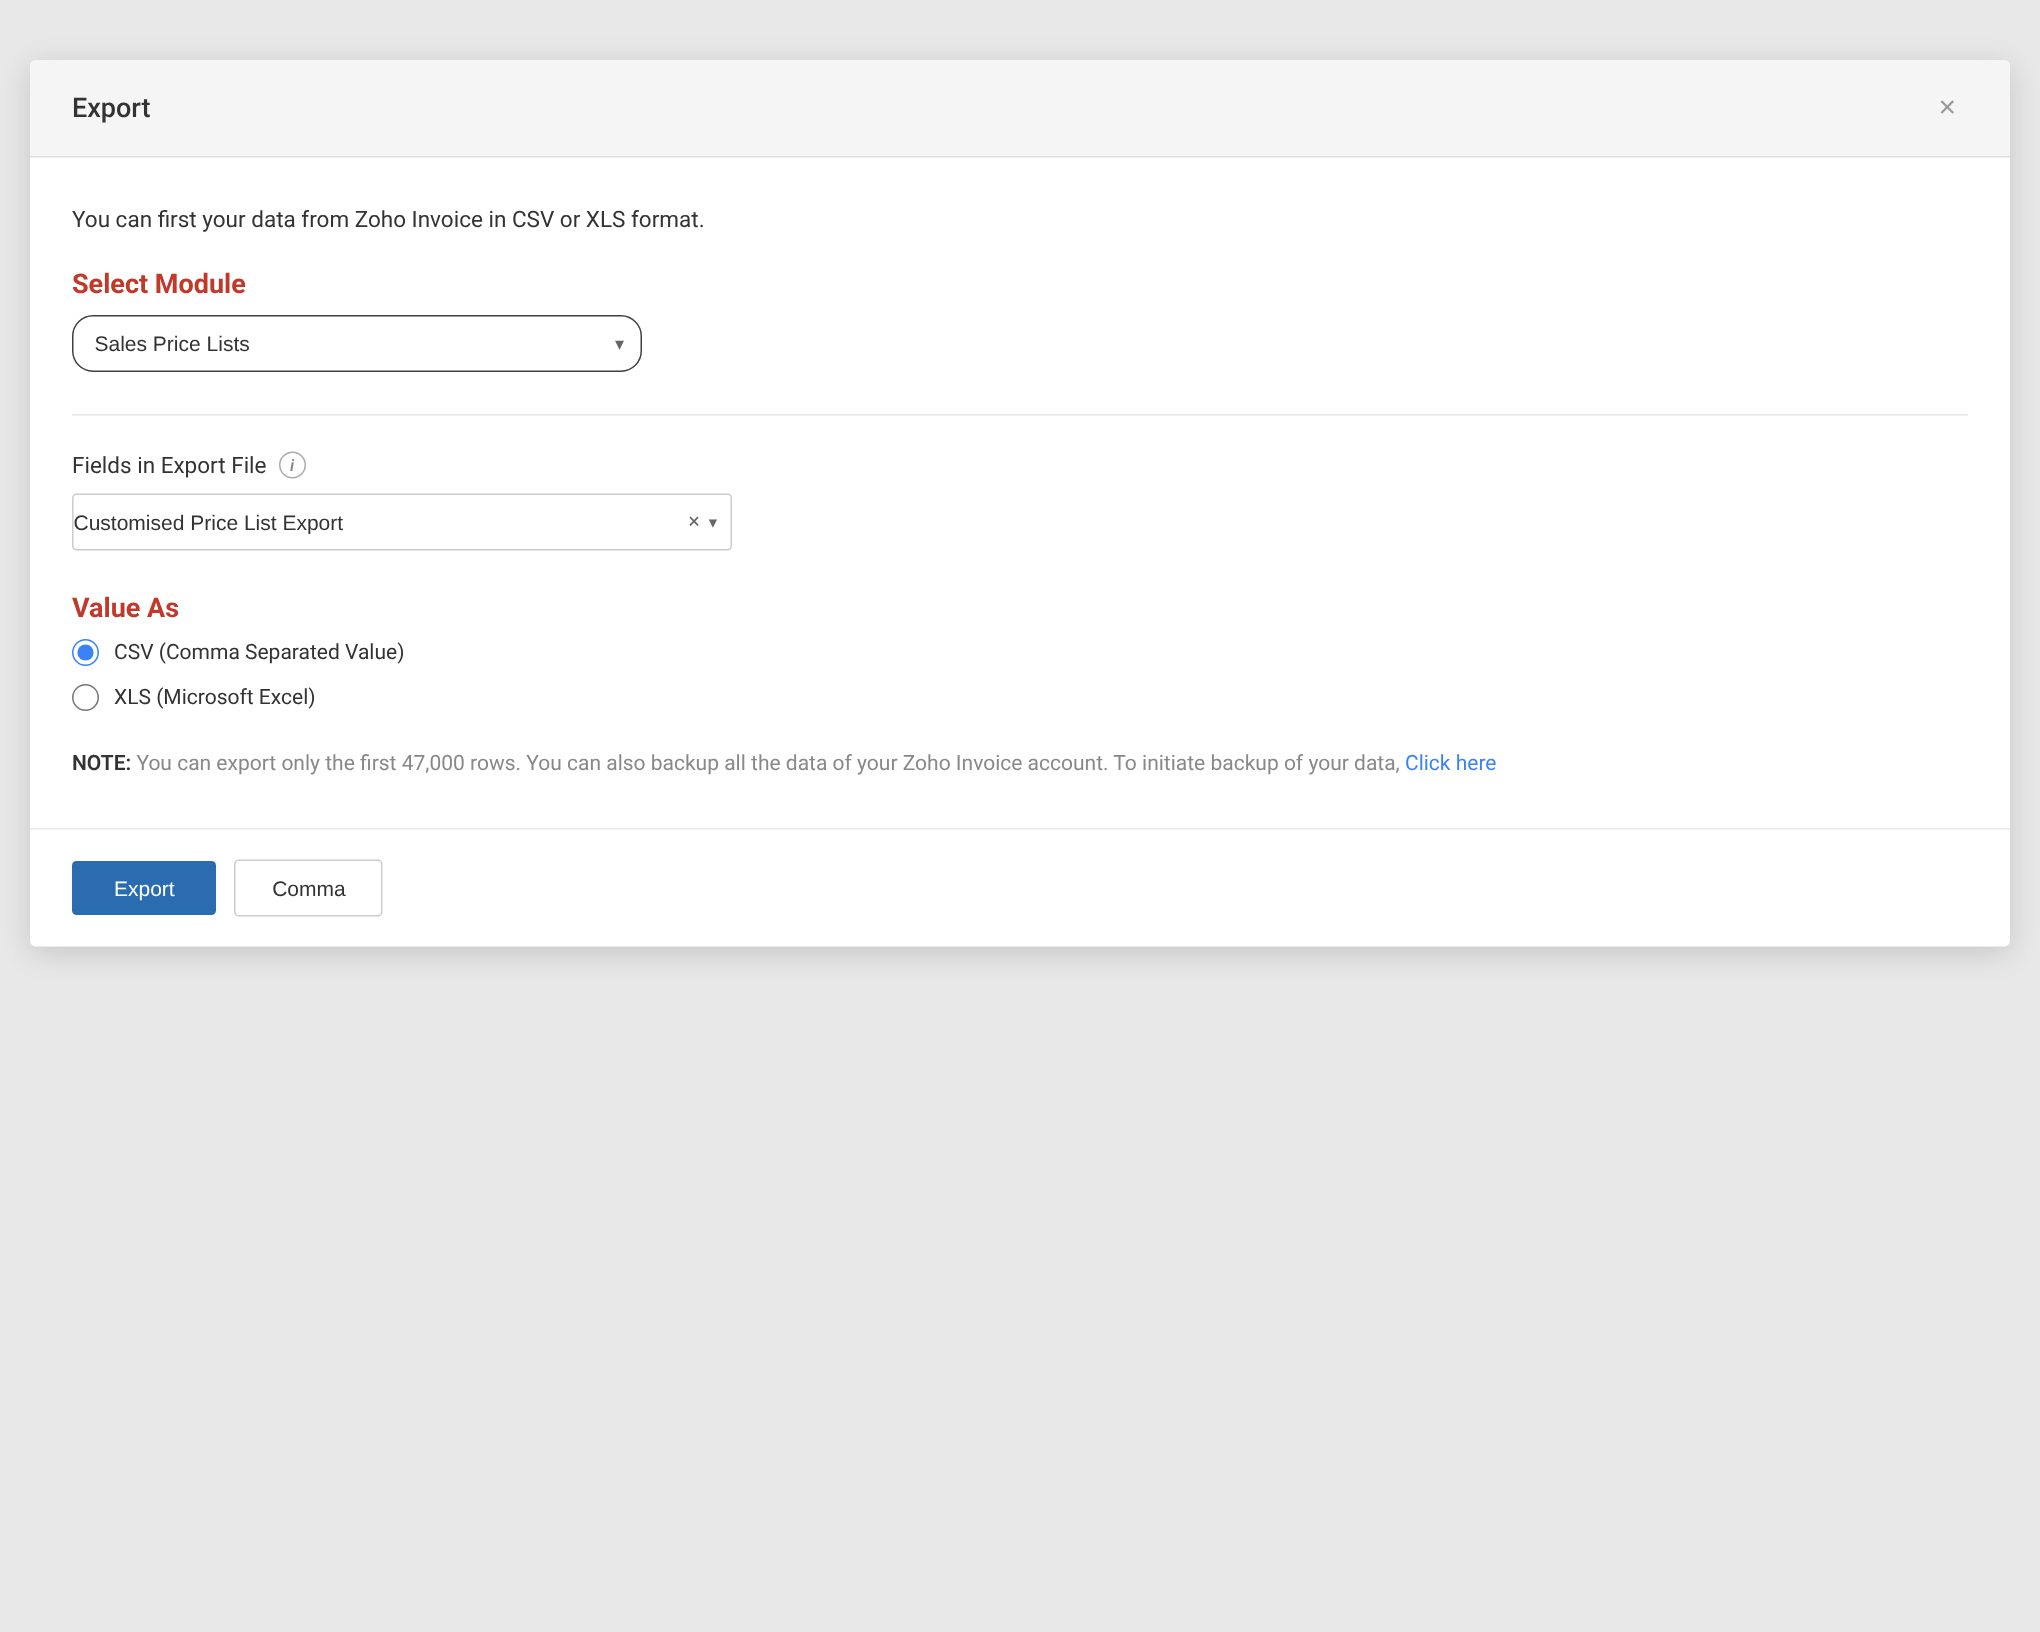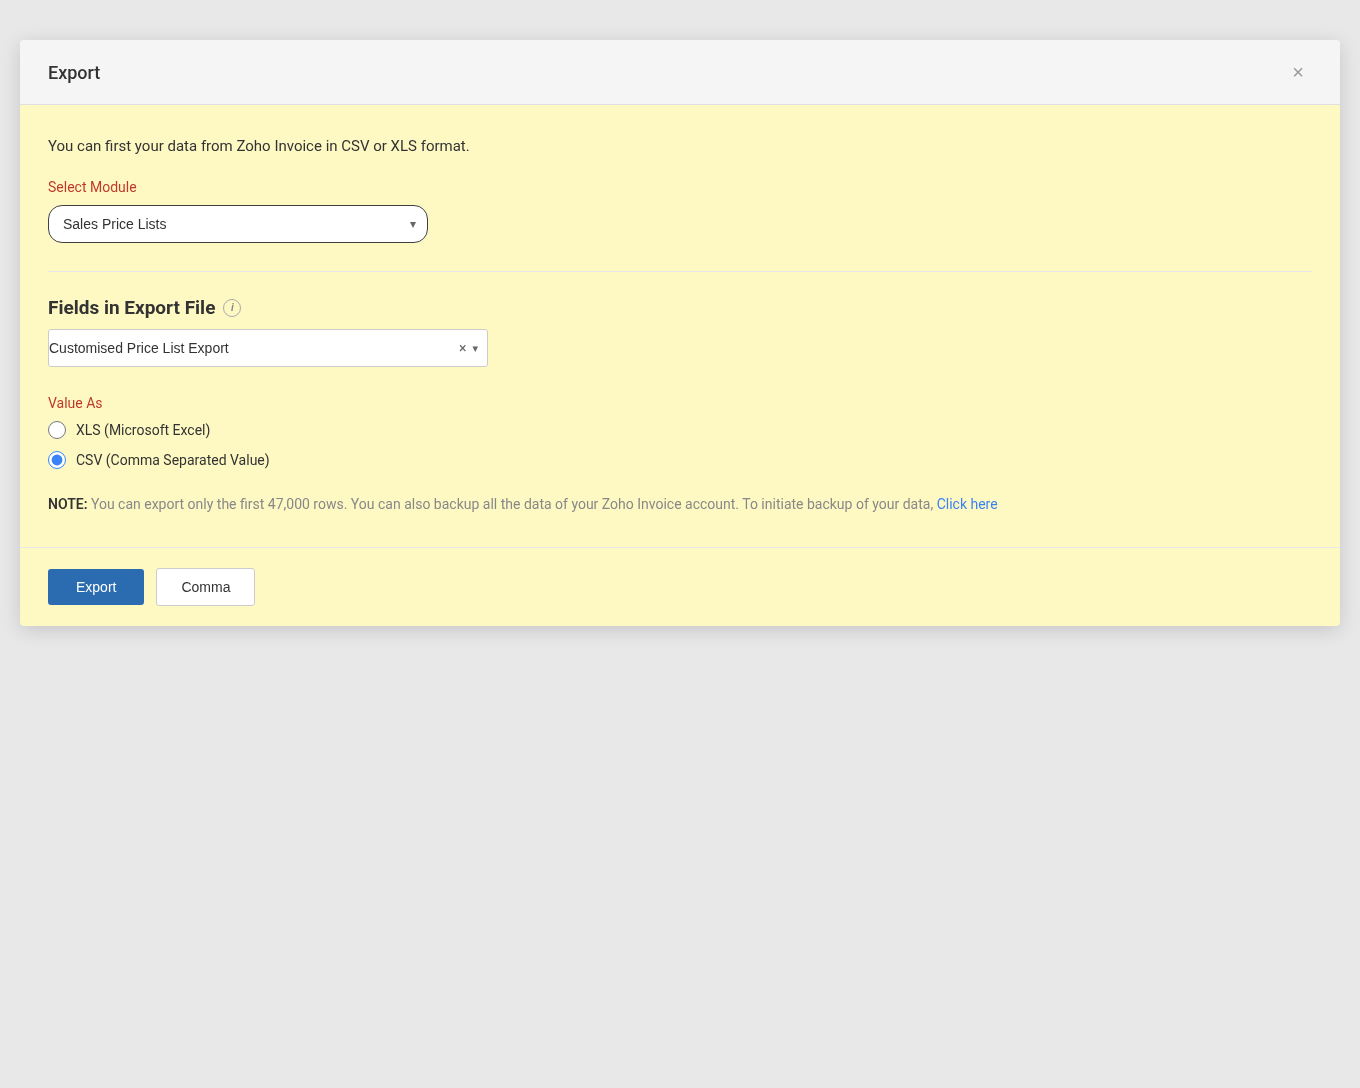--- a/index.html
+++ b/index.html
@@ -22,21 +22,21 @@
       width: 1360px;
       min-height: 1088px;
       background: #e8e8e8;
       display: flex;
       align-items: flex-start;
       justify-content: center;
       padding: 40px 20px;
     }
 
     .modal {
-      background: #fef9c3;
+      background: #ffffff;
       width: 1360px;
       border-radius: 4px;
       box-shadow: 0 4px 20px rgba(0,0,0,0.15);
       overflow: hidden;
     }
 
     .modal-header {
       background: #f5f5f5;
       padding: 18px 28px;
       display: flex;
@@ -65,22 +65,22 @@
       padding: 32px 28px;
     }
 
     .intro-text {
       font-size: 15px;
       color: #333333;
       margin-bottom: 24px;
     }
 
     .section-label {
-      font-size: 14px;
-      font-weight: 400;
+      font-size: 18px;
+      font-weight: 700;
       color: #c0392b;
       margin-bottom: 10px;
       text-transform: none;
     }
 
     .select-wrapper {
       position: relative;
       width: 380px;
       margin-bottom: 28px;
     }
@@ -116,23 +116,23 @@
     }
 
     .fields-label-row {
       display: flex;
       align-items: center;
       gap: 8px;
       margin-bottom: 10px;
     }
 
     .fields-label {
-      font-size: 19px;
-      color: #333333;
-      font-weight: 700;
+      font-size: 15px;
+      color: #333333;
+      font-weight: 400;
     }
 
     .info-icon {
       width: 18px;
       height: 18px;
       border: 1px solid #aaaaaa;
       border-radius: 50%;
       display: flex;
       align-items: center;
       justify-content: center;
@@ -307,26 +307,26 @@
         <div class="fields-select-controls">
           <span class="clear-icon">×</span>
           <span class="dropdown-arrow">▾</span>
         </div>
       </div>
 
       <div class="export-as-section">
         <div class="section-label">Value As</div>
         <div class="radio-group">
           <label class="radio-item">
+            <input type="radio" class="radio-input" name="export_format" checked="" style="">
+            <span class="radio-label">CSV (Comma Separated Value)</span>
+          </label>
+          <label class="radio-item">
             <input type="radio" class="radio-input" name="export_format" style="">
             <span class="radio-label">XLS (Microsoft Excel)</span>
-          </label>
-          <label class="radio-item">
-            <input type="radio" class="radio-input" name="export_format" checked="" style="">
-            <span class="radio-label">CSV (Comma Separated Value)</span>
           </label>
         </div>
       </div>
 
       <div class="note-section">
         <p class="note-text">
           <strong>NOTE:</strong><span>  You can export only the first 47,000 rows. You can also backup all the data of your Zoho Invoice account. To initiate backup of your data,</span> <a href="#" class="note-link">Click here</a>
         </p>
       </div>
     </div>

